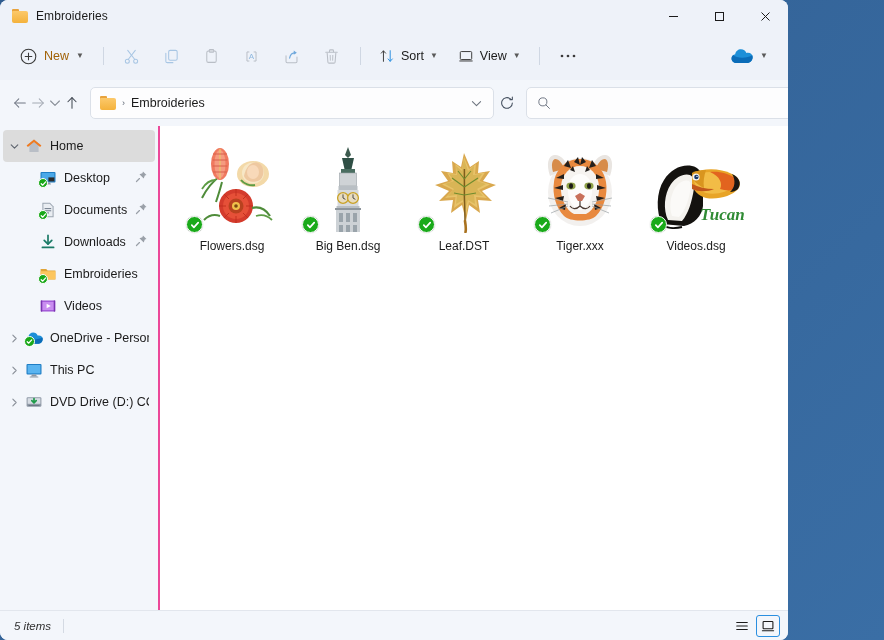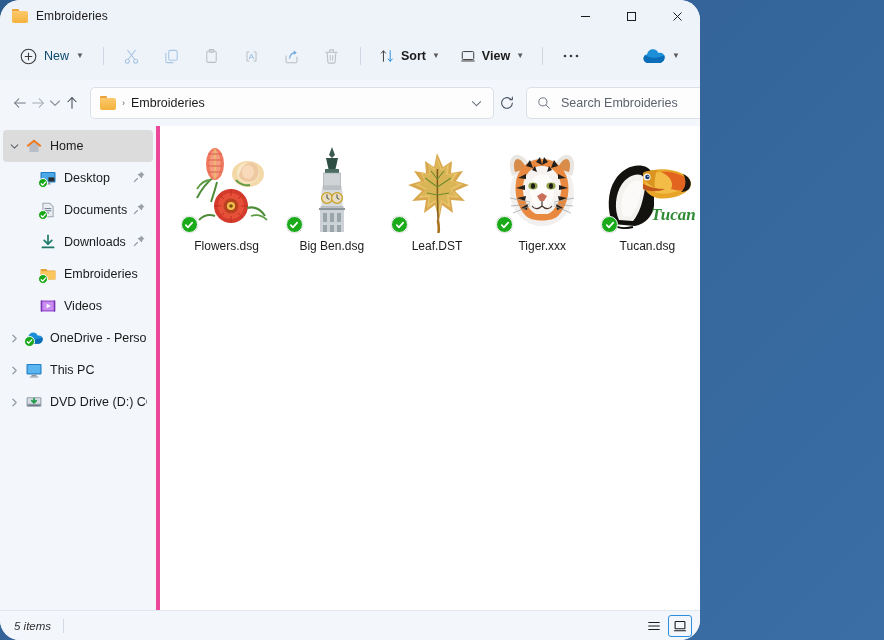--- a/index.html
+++ b/index.html
@@ -6,23 +6,23 @@
   html, body {
     width: 884px; height: 640px;
     font-family: "Liberation Sans", sans-serif;
     overflow: hidden;
     background: #4a6persistent;
   }
   body { background: linear-gradient(135deg,#2f5c8f,#3a6ea5); }
 
   .window {
     position: absolute; left: 0; top: 0;
-    width: 700px; height: 640px;
+    width: 788px; height: 640px;
     background: #f3f6fb;
-    border-radius: 20px;
+    border-radius: 8px;
     overflow: hidden;
     display: flex; flex-direction: column;
   }
 
   
   .titlebar {
     height: 32px; flex: 0 0 32px;
     background: #eef2f9;
     display: flex; align-items: center;
     position: relative;
@@ -49,29 +49,29 @@
     background: #eef2f9;
     display: flex; align-items: center;
     padding: 0 12px; gap: 2px;
     position: relative;
   }
   .newbtn {
     display: flex; align-items: center; gap: 7px;
     height: 32px; padding: 0 10px 0 8px; border-radius: 5px;
     cursor: default;
   }
-  .newbtn .lbl { font-size: 12.5px; color: #0c4a6e; }
+  .newbtn .lbl { font-size: 12.5px; color: #a16207; }
   .tbtn {
     width: 38px; height: 32px; border-radius: 5px;
     display: flex; align-items: center; justify-content: center;
   }
   .tbtn-wide {
     height: 32px; border-radius: 5px; padding: 0 9px;
     display: flex; align-items: center; gap: 6px;
-    font-size: 12.5px; color: #1b1b1b; font-weight: bold;
+    font-size: 12.5px; color: #1b1b1b;
   }
   .sep { width: 1px; height: 18px; background: #cfd7e3; margin: 0 7px; }
   .chev { font-size: 8px; color: #5a5a5a; line-height: 1; }
   .spacer { flex: 1; }
   .cloudbtn { display: flex; align-items: center; gap: 7px; height: 32px; padding: 0 8px; border-radius: 5px; }
 
   
   .navrow {
     height: 46px; flex: 0 0 46px;
     background: #f3f6fb;
@@ -103,21 +103,21 @@
     border: 0; outline: 0; background: transparent; flex: 1;
     font-family: "Liberation Sans", sans-serif; font-size: 12.5px; color: #1b1b1b;
   }
   .searchbar input::placeholder { color: #5c636d; }
 
   
   .main { flex: 1; display: flex; background: #f3f6fb; min-height: 0; }
 
   .navpane {
     flex: 0 0 160px; background: #f3f6fb;
-    border-right: 4px solid #ec4899;
+    border-right: 2px solid #ec4899;
     padding-top: 4px; overflow: hidden; position: relative;
   }
   .navitem {
     height: 32px; display: flex; align-items: center;
     margin: 0 3px; border-radius: 4px; padding-right: 6px;
     position: relative; white-space: nowrap;
   }
   .navitem.selected { background: #dcdcdc; }
   .navitem .twisty {
     width: 22px; flex: 0 0 22px; display: flex; align-items: center; justify-content: center;
@@ -343,21 +343,20 @@
         <path d="M15 9 A6 6 0 1 1 12.9 4.4" fill="none" stroke="#45505f" stroke-width="1.2" stroke-linecap="round"></path>
         <path d="M15 2.4 V5.2 H12.2" fill="none" stroke="#45505f" stroke-width="1.2" stroke-linecap="round" stroke-linejoin="round"></path>
       </svg>
     </div>
 
     <div class="searchbar">
       <svg width="14" height="14" viewBox="0 0 16 16">
         <circle cx="6.7" cy="6.7" r="4.6" fill="none" stroke="#6b7280" stroke-width="1.1"></circle>
         <line x1="10.2" y1="10.2" x2="14.2" y2="14.2" stroke="#6b7280" stroke-width="1.1" stroke-linecap="round"></line>
       </svg>
-      <input type="text" placeholder="Search Embroideries" style="">
     </div>
   </div>
 
   <div class="main">
 
     <div class="navpane" id="navpane">
         <div class="navitem selected">
           <span class="twisty">
             <svg width="11" height="11" viewBox="0 0 12 12">
               <path d="M2.4 4.2 L6 7.8 L9.6 4.2" fill="none" stroke="#5d646e" stroke-width="1.2" stroke-linecap="round" stroke-linejoin="round"></path>
@@ -674,21 +673,21 @@
                 <g fill="#2f8b34" font-family="Liberation Serif, serif" font-style="italic" font-weight="bold">
                   <text x="52" y="74" font-size="17">Tucan</text>
                 </g>
               </svg>
               <span class="badge">
                 <svg width="10" height="10" viewBox="0 0 10 10">
                   <path d="M1.8 5.2 L3.9 7.3 L8.2 2.7" fill="none" stroke="#fff" stroke-width="1.7" stroke-linecap="round" stroke-linejoin="round"></path>
                 </svg>
               </span>
             </div>
-            <div class="fname">Tucan.dsg</div>
+            <div class="fname">Videos.dsg</div>
           </div>
         </div>
     </div>
   </div>
 
   <div class="statusbar">
     <span class="status-text">5 items</span>
     <span class="status-div"></span>
     <div class="viewtoggle">
       <div class="vbtn">

